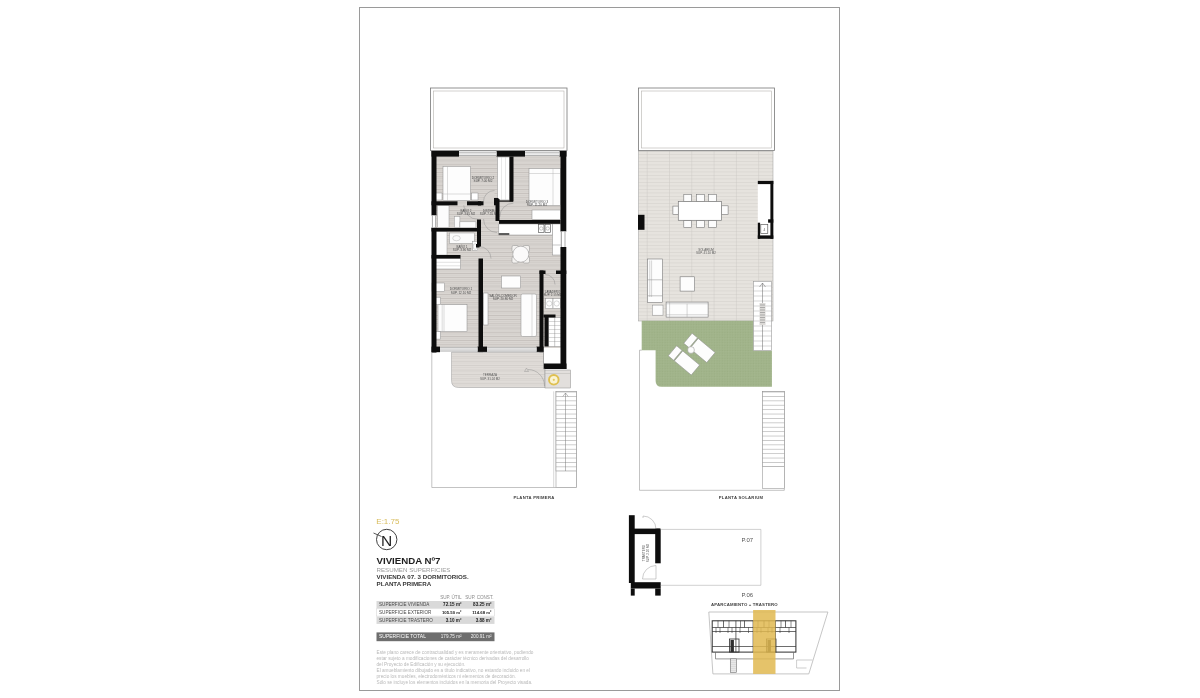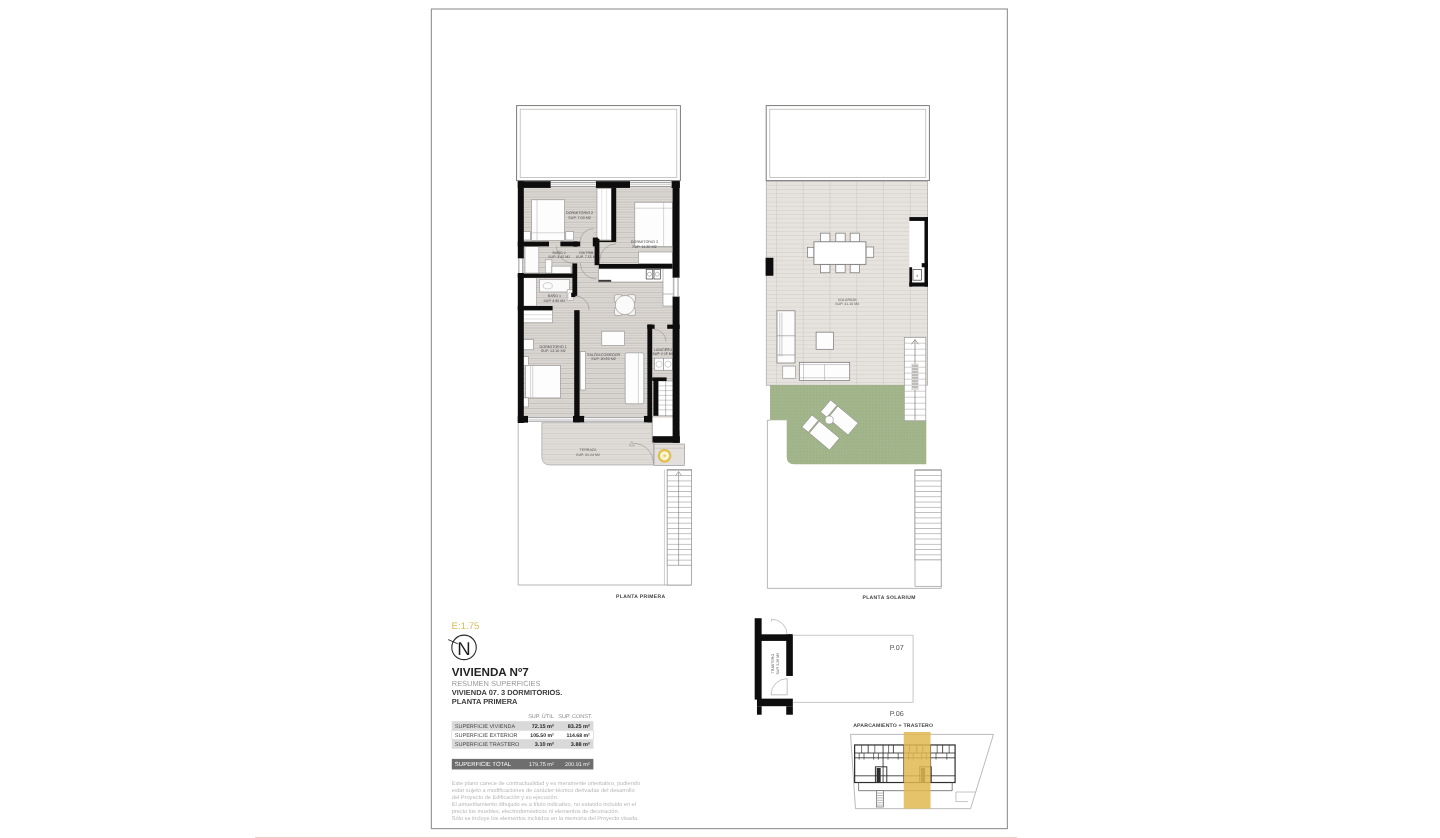--- a/index.html
+++ b/index.html
@@ -1,16 +1,16 @@
 <!DOCTYPE html>
 <html><head>
 <meta charset="utf-8">
 <style>
   html,body{margin:0;padding:0;background:#ffffff;}
-  #stage{position:relative;width:1200px;height:698px;background:#c2410c;overflow:hidden;
+  #stage{position:relative;width:1200px;height:698px;background:#3b82f6;overflow:hidden;
          font-family:"Liberation Sans", sans-serif;}
   svg{position:absolute;top:0;left:0;}
   text{font-family:"Liberation Sans", sans-serif;}
 </style>
 </head>
 <body>
 <div id="stage">
 <svg width="1200" height="698" viewBox="0 0 1200 698">
 <defs>
 

